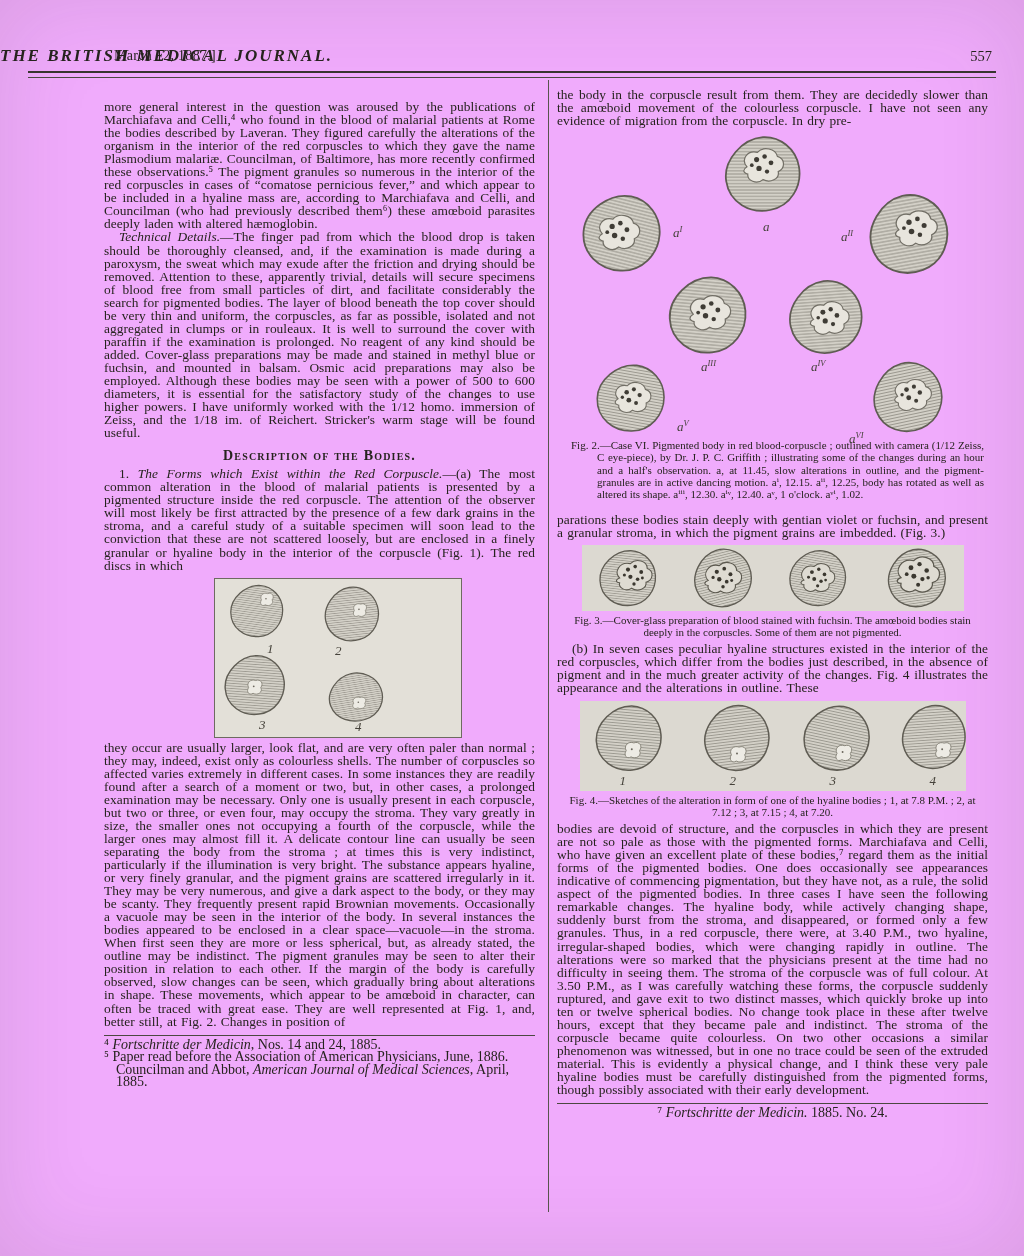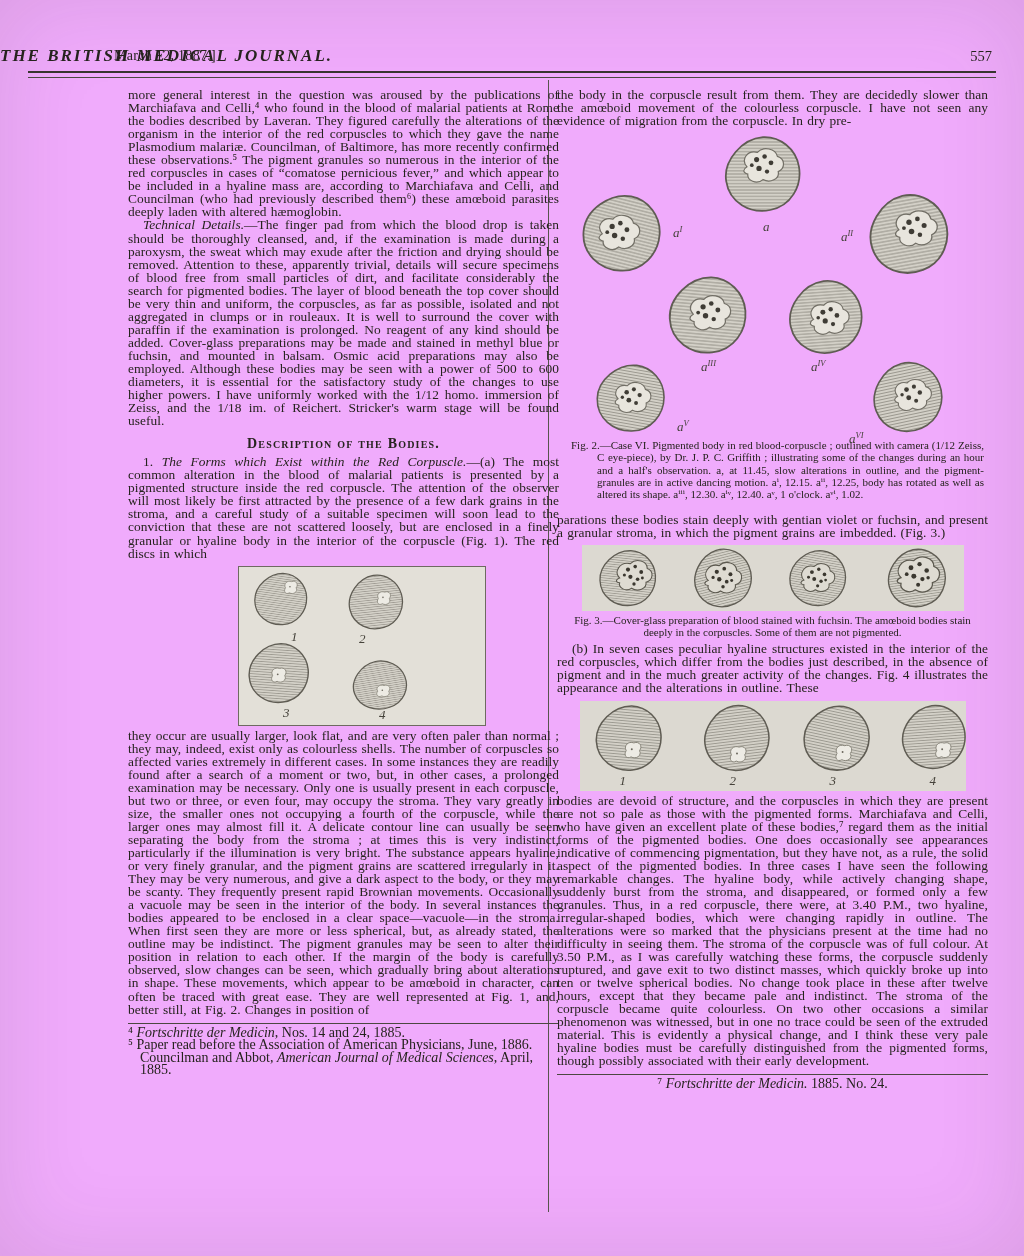--- a/index.html
+++ b/index.html
@@ -13,21 +13,21 @@
   
   .hdr-date{position:absolute;left:114px;top:48px;font-size:14px;letter-spacing:.3px;}
   .hdr-title{position:absolute;left:0;right:60px;top:46px;text-align:left;
     font-size:17px;font-weight:700;font-style:italic;letter-spacing:2px;}
   .hdr-page{position:absolute;right:32px;top:48px;font-size:14.5px;}
   .hdr-rule1{position:absolute;left:28px;right:28px;top:71px;border-top:2.5px solid #38352f;}
   .hdr-rule2{position:absolute;left:28px;right:28px;top:77px;border-top:1px solid #4b483f;}
   .col-divider{position:absolute;left:548px;top:80px;width:1px;height:1132px;background:#57544c;}
   
   .col{position:absolute;top:88px;width:431px;}
-  .col-left{left:128px;}
+  .col-left{left:104px;margin-top:12px;}
   .col-right{left:557px;}
   .para{margin:0;font-size:13.4px;line-height:13.05px;text-align:justify;
     letter-spacing:.05px;word-spacing:.8px;}
   .indent{text-indent:15px;}
   .section-heading{margin:9px 0 3px;text-align:center;font-variant:small-caps;
     font-size:14px;letter-spacing:1.2px;}
   
   .fig-panel{position:relative;}
   .fig1-panel{width:246px;height:158px;margin:6px 0 3px 110px;
     border:1px solid #6e6a61;background:#e3e0d8;}
@@ -215,20 +215,21 @@
       </svg>
       <svg class="corp" style="left:320px;top:2px;width:68px;height:68px" viewBox="0 0 100 100">
         <use href="#disc" transform="rotate(-4 50 50)"></use>
           <use href="#hyblob" transform="translate(10,18)"></use>
       </svg>
       <span class="figlabel" style="left:40px;top:72px">1</span>
       <span class="figlabel" style="left:150px;top:72px">2</span>
       <span class="figlabel" style="left:250px;top:72px">3</span>
       <span class="figlabel" style="left:350px;top:72px">4</span>
     </div>
+    <p class="caption-center">Fig. 4.—Sketches of the alteration in form of one of the hyaline bodies ; 1, at 7.8 P.M. ; 2, at 7.12 ; 3, at 7.15 ; 4, at 7.20.</p>
 
     <p class="para">bodies are devoid of structure, and the corpuscles in which they are present are not so pale as those with the pigmented forms. Marchiafava and Celli, who have given an excellent plate of these bodies,⁷ regard them as the initial forms of the pigmented bodies. One does occasionally see appearances indicative of commencing pigmentation, but they have not, as a rule, the solid aspect of the pigmented bodies. In three cases I have seen the following remarkable changes. The hyaline body, while actively changing shape, suddenly burst from the stroma, and disappeared, or formed only a few granules. Thus, in a red corpuscle, there were, at 3.40 P.M., two hyaline, irregular-shaped bodies, which were changing rapidly in outline. The alterations were so marked that the physicians present at the time had no difficulty in seeing them. The stroma of the corpuscle was of full colour. At 3.50 P.M., as I was carefully watching these forms, the corpuscle suddenly ruptured, and gave exit to two distinct masses, which quickly broke up into ten or twelve spherical bodies. No change took place in these after twelve hours, except that they became pale and indistinct. The stroma of the corpuscle became quite colourless. On two other occasions a similar phenomenon was witnessed, but in one no trace could be seen of the extruded material. This is evidently a physical change, and I think these very pale hyaline bodies must be carefully distinguished from the pigmented forms, though possibly associated with their early development.</p>
 
     <hr class="fn-rule">
     <p class="footnote footnote-center"><span>⁷ </span><i>Fortschritte der Medicin.</i><span> 1885. No. 24.</span></p>
   </div>
 
 </div>
 
 </body></html>

